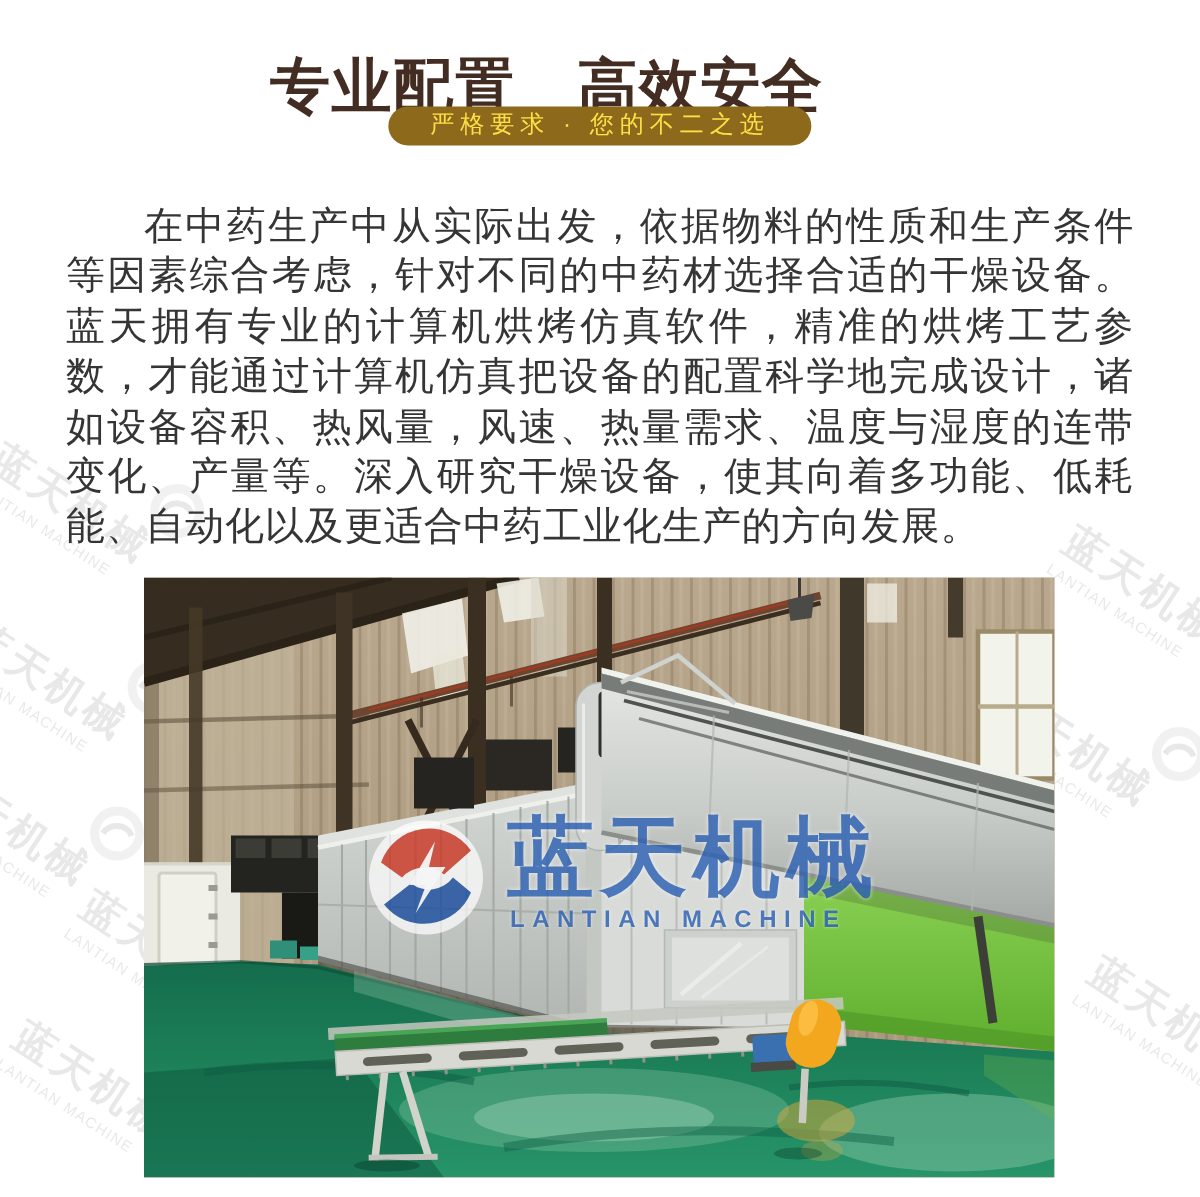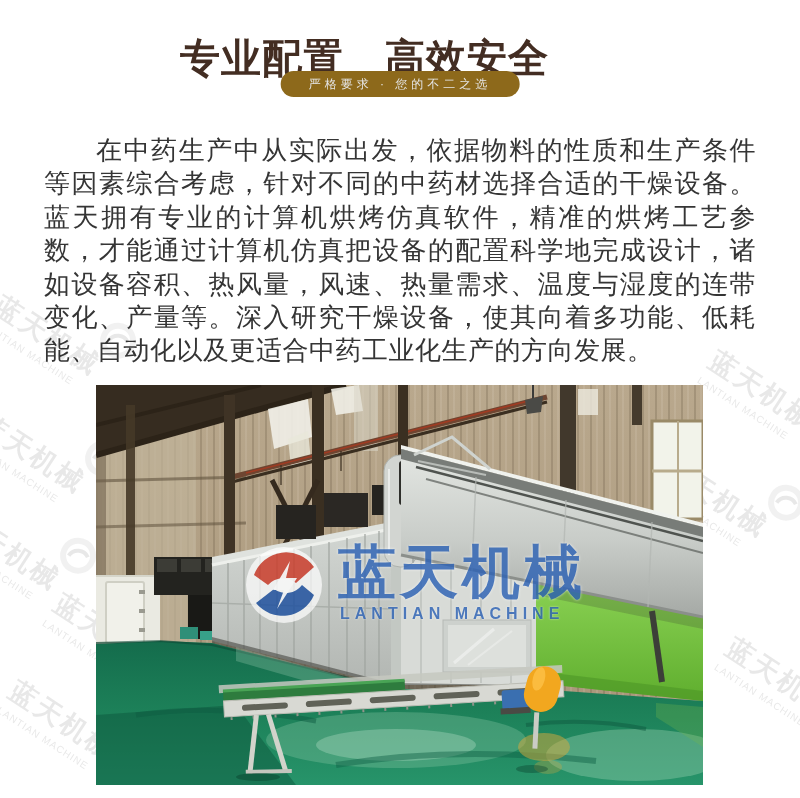--- a/index.html
+++ b/index.html
@@ -11,21 +11,21 @@
 
   
   .title{
     position:absolute;top:6px;left:0;width:729px;z-index:1;
     text-align:center;font-size:40px;font-weight:700;color:#432d22;
     letter-spacing:1px;line-height:50px;
   }
   .ribbon{
     position:absolute;top:71px;left:50%;transform:translateX(-50%);z-index:1;
     height:26px;line-height:26px;padding:0 28px;border-radius:13px;
-    background:#8d691b;color:#e5e5e5;font-size:12px;letter-spacing:4px;
+    background:#8d691b;color:#fde047;font-size:16px;letter-spacing:4px;
     white-space:nowrap;
   }
 
   
   .intro{
     position:absolute;top:134px;left:44px;width:712px;z-index:1;
     font-size:26px;line-height:33.4px;color:#353535;
     text-align:justify;text-indent:2em;letter-spacing:.5px;margin:0;
   }
 

